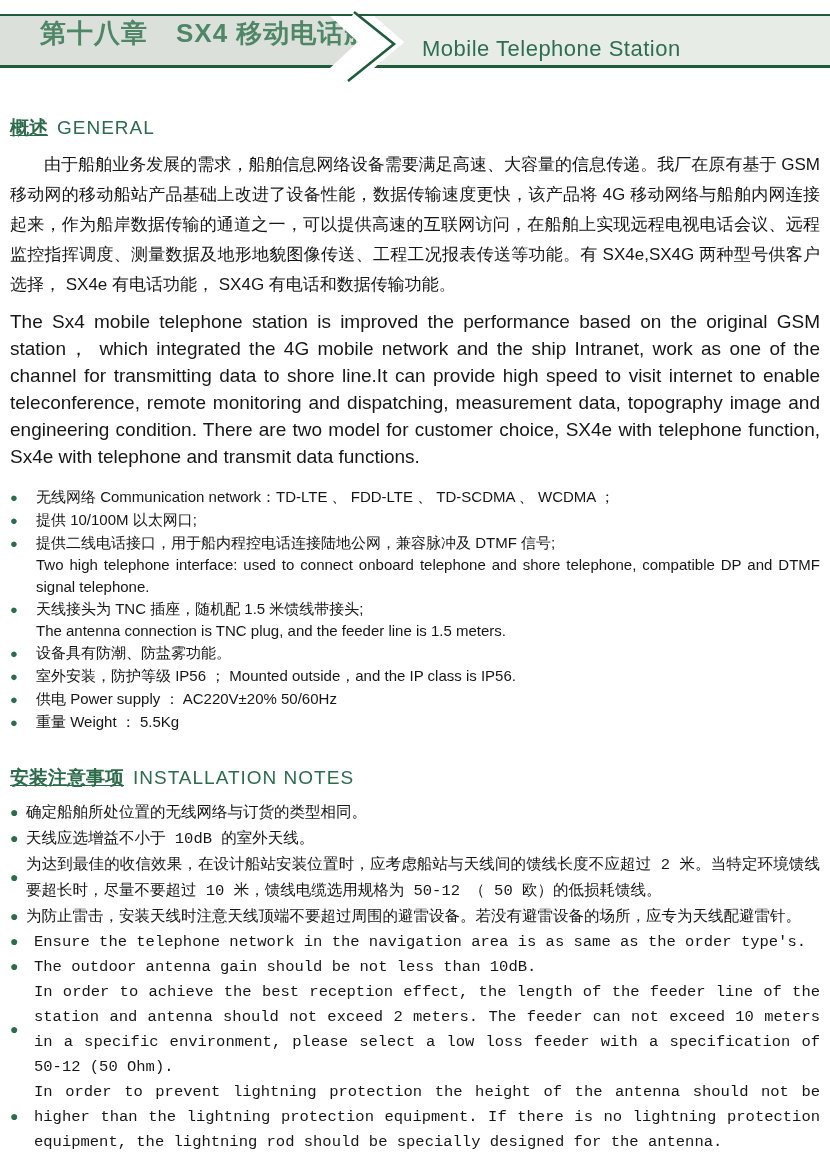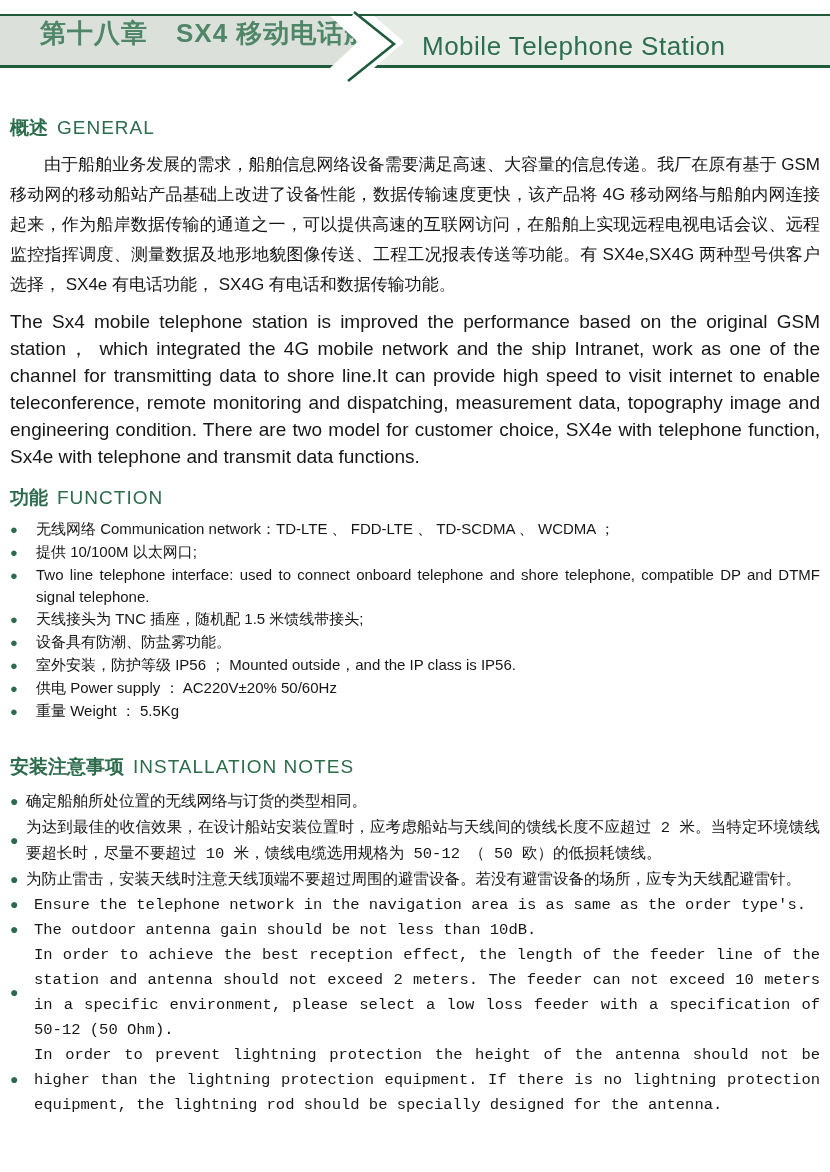--- a/index.html
+++ b/index.html
@@ -39,21 +39,21 @@
   .banner-right {
     position:absolute; left:374px; right:0; top:0;
     height:52px;
     background:#e7ece6;
     border-bottom:3px solid #1e5c3c;
     box-sizing:border-box;
     clip-path:polygon(0 0, 100% 0, 100% 100%, 0 100%, 30px 50%);
   }
   .banner-en {
     position:absolute; left:48px; bottom:3px;
-    font-size:26px;
+    font-size:22px;
     color:#2e6e50;
     letter-spacing:0.5px;
     white-space:nowrap;
   }
   .chevron-svg {
     position:absolute; left:340px; top:-5px;
     width:64px; height:72px;
     overflow:visible;
     z-index:3;
     pointer-events:none;
@@ -61,21 +61,21 @@
 
   
   main { padding:0 10px; }
 
   .section-heading {
     margin:0;
     color:#2c6b4b;
     font-size:19px;
     line-height:24px;
   }
-  .section-heading .h-zh { font-weight:bold; margin-right:9px; }
+  .section-heading .h-zh { font-weight:bold; margin-right:9px;text-decoration:underline; }
   .section-heading .h-en { font-weight:normal; letter-spacing:1px; }
 
   .sec-general { margin-top:48px; }
   .para-zh {
     margin:10px 0 8px 0;
     font-size:17px;
     line-height:30px;
     text-align:justify;
     text-indent:2em;
   }
@@ -141,46 +141,45 @@
 
     <section class="sec-general">
       <h2 class="section-heading">
         <span class="h-zh">概述</span><span class="h-en">GENERAL</span>
       </h2>
       <p class="para-zh">由于船舶业务发展的需求，船舶信息网络设备需要满足高速、大容量的信息传递。我厂在原有基于 GSM 移动网的移动船站产品基础上改进了设备性能，数据传输速度更快，该产品将 4G 移动网络与船舶内网连接起来，作为船岸数据传输的通道之一，可以提供高速的互联网访问，在船舶上实现远程电视电话会议、远程监控指挥调度、测量数据及地形地貌图像传送、工程工况报表传送等功能。有 SX4e,SX4G 两种型号供客户选择， SX4e 有电话功能， SX4G 有电话和数据传输功能。</p>
       <p class="para-en">The Sx4 mobile telephone station is improved the performance based on the original GSM station， which integrated the 4G mobile network and the ship Intranet, work as one of the channel for transmitting data to shore line.It can provide high speed to visit internet to enable teleconference, remote monitoring and dispatching, measurement data, topography image and engineering condition. There are two model for customer choice, SX4e with telephone function, Sx4e with telephone and transmit data functions.</p>
     </section>
 
     <section class="sec-function">
-      <h2 class="section-heading">
-        <span class="h-zh">功能</span><span class="h-en">FUNCTION</span>
-      </h2>
       <ul class="fn-list">
         <li>
           <span class="bullet"></span>
           <div class="li-body">
               <div class="li-zh">无线网络 Communication network：TD-LTE 、 FDD-LTE 、 TD-SCDMA 、 WCDMA ；</div>
             </div>
         </li>
         <li>
           <span class="bullet"></span>
           <div class="li-body">
               <div class="li-zh">提供 10/100M 以太网口;</div>
             </div>
         </li>
         <li>
           <span class="bullet"></span>
           <div class="li-body">
-              <div class="li-en">Two line telephone interface: used to connect onboard telephone and shore telephone, compatible DP and DTMF signal telephone.</div>
+              <div class="li-zh">提供二线电话接口，用于船内程控电话连接陆地公网，兼容脉冲及 DTMF 信号;</div>
+              <div class="li-en">Two high telephone interface: used to connect onboard telephone and shore telephone, compatible DP and DTMF signal telephone.</div>
             </div>
         </li>
         <li>
           <span class="bullet"></span>
           <div class="li-body">
               <div class="li-zh">天线接头为 TNC 插座，随机配 1.5 米馈线带接头;</div>
+              <div class="li-en">The antenna connection is TNC plug, and the feeder line is 1.5 meters.</div>
             </div>
         </li>
         <li>
           <span class="bullet"></span>
           <div class="li-body">
               <div class="li-zh">设备具有防潮、防盐雾功能。</div>
             </div>
         </li>
         <li>
           <span class="bullet"></span>
@@ -207,20 +206,24 @@
       <h2 class="section-heading">
         <span class="h-zh">安装注意事项</span><span class="h-en">INSTALLATION NOTES</span>
       </h2>
       <ul class="in-list">
         <li class="zh">
           <span class="bullet"></span>
           <div class="li-text">确定船舶所处位置的无线网络与订货的类型相同。</div>
         </li>
         <li class="zh">
           <span class="bullet"></span>
+          <div class="li-text">天线应选增益不小于 10dB 的室外天线。</div>
+        </li>
+        <li class="zh">
+          <span class="bullet"></span>
           <div class="li-text">为达到最佳的收信效果，在设计船站安装位置时，应考虑船站与天线间的馈线长度不应超过 2 米。当特定环境馈线要超长时，尽量不要超过 10 米，馈线电缆选用规格为 50-12 （ 50 欧）的低损耗馈线。</div>
         </li>
         <li class="zh">
           <span class="bullet"></span>
           <div class="li-text">为防止雷击，安装天线时注意天线顶端不要超过周围的避雷设备。若没有避雷设备的场所，应专为天线配避雷针。</div>
         </li>
         <li class="en">
           <span class="bullet"></span>
           <div class="li-text">Ensure the telephone network in the navigation area is as same as the order type's.</div>
         </li>

